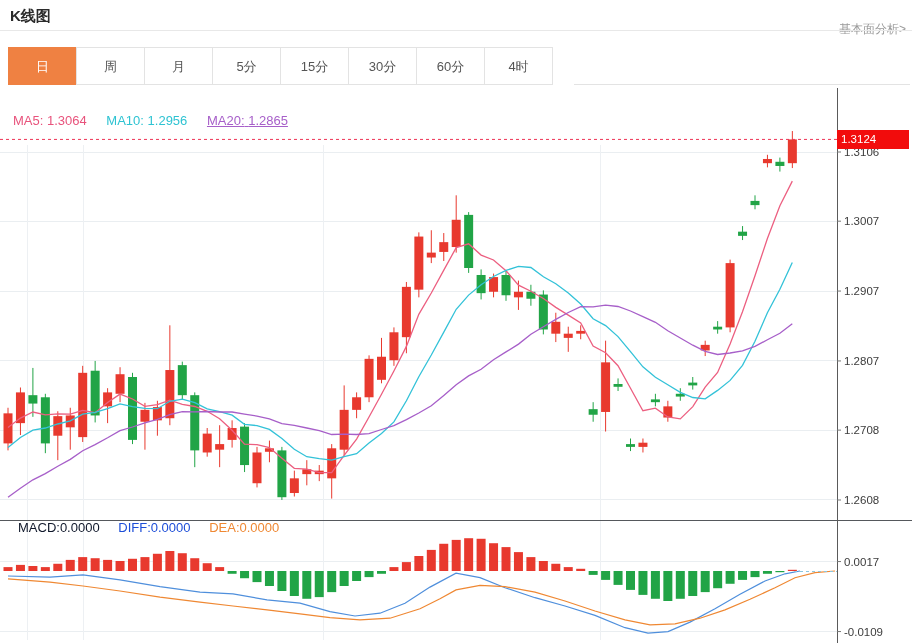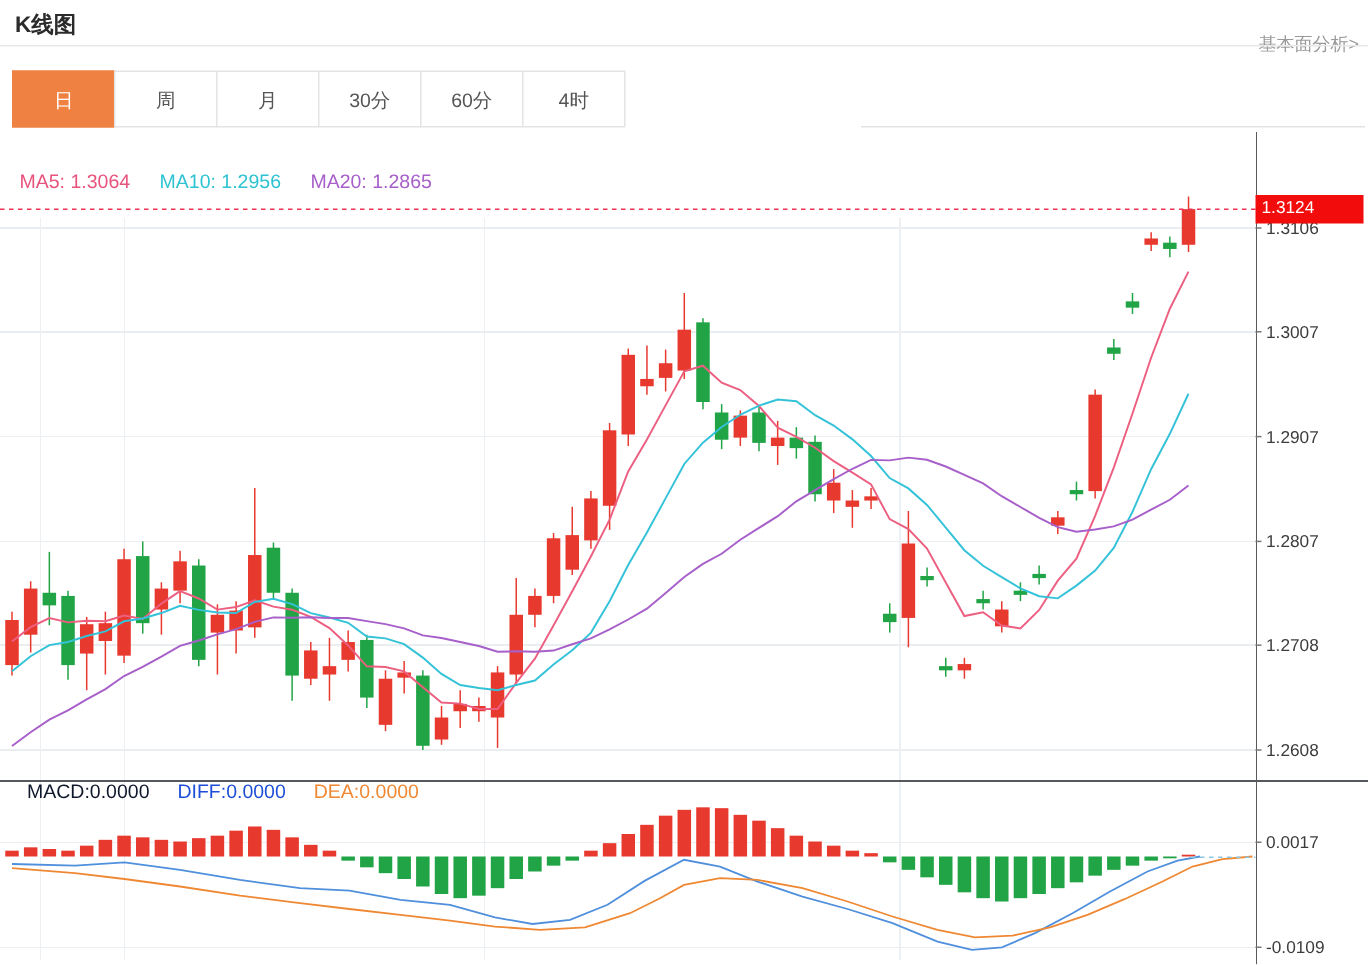--- a/index.html
+++ b/index.html
@@ -11,40 +11,42 @@
   .tabbar{position:absolute;left:8px;top:47px;display:flex;}
   .tab{width:69px;height:38px;line-height:38px;text-align:center;font-size:13px;color:#555;
        background:#fff;border:1px solid #e3e3e3;margin-left:-1px;cursor:pointer;box-sizing:border-box;}
   .tab:first-child{margin-left:0;}
   .tab.active{background:#ef8142;border-color:#ef8142;color:#fff;}
   .tabbar-ext{position:absolute;left:574px;top:47px;width:336px;height:38px;border-bottom:1px solid #e3e3e3;box-sizing:border-box;}
   .quote-row{position:absolute;left:13px;top:95px;font-size:13px;color:#4a4a4a;white-space:nowrap;}
   .quote-row .val{color:#ef4343;margin-right:13px;}
   .ma-row{position:absolute;left:13px;top:113px;font-size:13px;white-space:nowrap;}
   .ma-row .seg{margin-right:16px;}
-  .c-ma5{color:#e8537c;} .c-ma10{color:#2ec3d2;} .c-ma20{color:#a75fc9;}
+  .c-ma5{color:#e8537c;} .c-ma10{color:#2ec3d2;} .c-ma20{color:#a75fc9;text-decoration:underline;}
   .macd-row{position:absolute;left:18px;top:520px;font-size:13px;white-space:nowrap;}
   .macd-row .seg{margin-right:15px;}
   .c-macd{color:#0f172a;} .c-diff{color:#1d4ed8;} .c-dea{color:#ef8833;}
   #chart-svg{position:absolute;left:0;top:0;}
   .price-tag{position:absolute;left:837px;top:130px;width:72px;height:19px;line-height:19px;
              background:#f20c0c;color:#fff;font-size:11.5px;padding-left:4px;box-sizing:border-box;}
 </style>
 </head>
 <body>
 
 <div id="app">
   <div class="page-title">K线图</div>
   <a class="fa-link">基本面分析&gt;</a>
   <div class="title-divider"></div>
 
   <div class="tabbar">
       <div class="tab active">日</div>
       <div class="tab">周</div>
       <div class="tab">月</div>
+      <div class="tab">5分</div>
+      <div class="tab">15分</div>
       <div class="tab">30分</div>
       <div class="tab">60分</div>
       <div class="tab">4时</div>
     </div>
   <div class="tabbar-ext"></div>
 
   <svg id="chart-svg" width="912" height="643" viewBox="0 0 912 643">
       <g>
         <line x1="0" y1="152" x2="837" y2="152" stroke="#eaeef1" stroke-width="1" shape-rendering="crispEdges"></line>
         <line x1="0" y1="221.18070500000013" x2="837" y2="221.18070500000013" stroke="#eaeef1" stroke-width="1" shape-rendering="crispEdges"></line>

